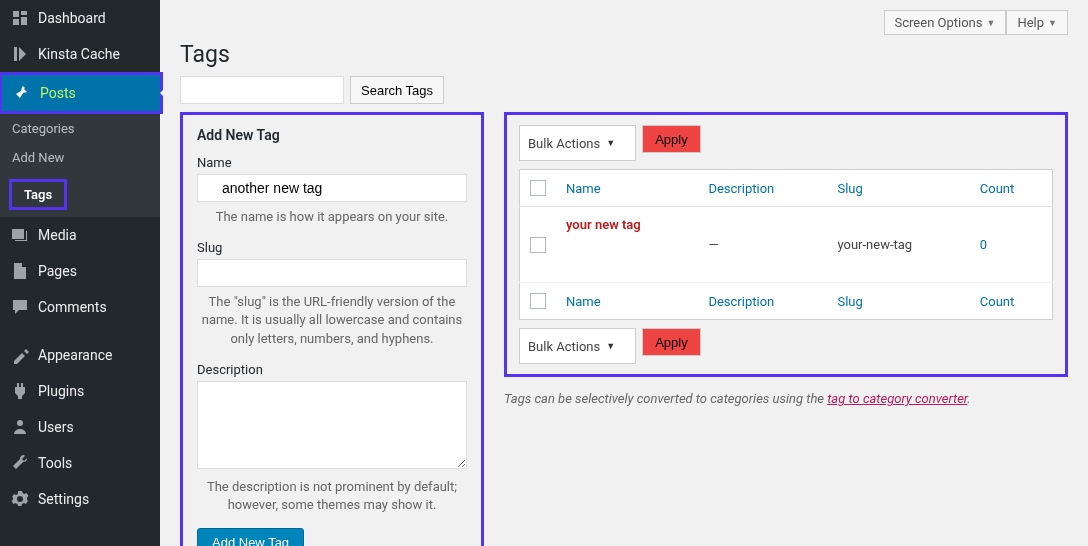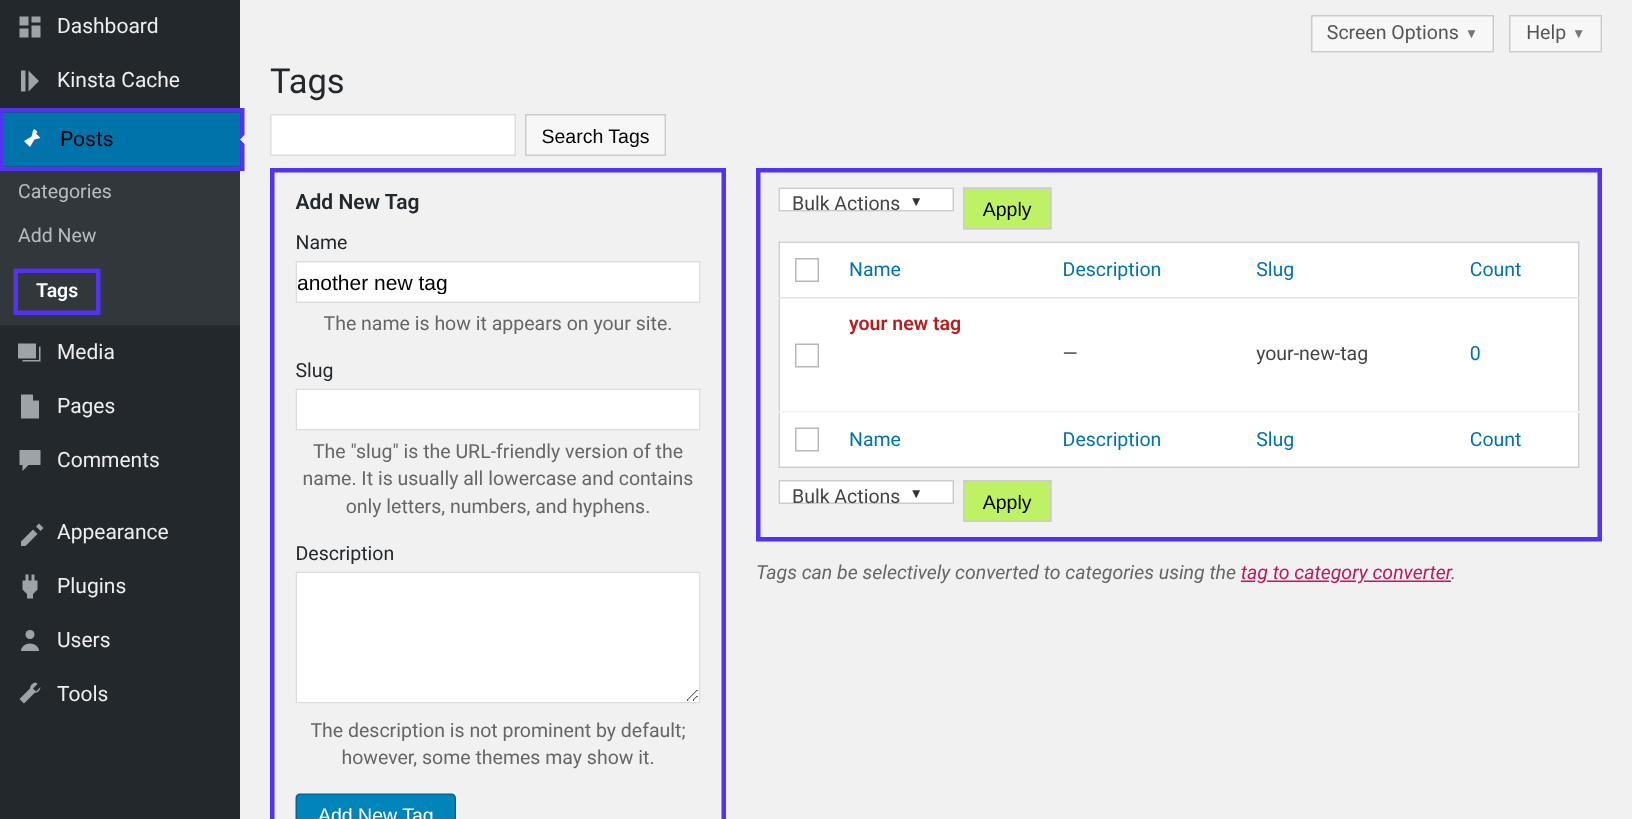--- a/index.html
+++ b/index.html
@@ -3,56 +3,56 @@
 <meta charset="utf-8">
 <style>
 * { box-sizing: border-box; margin: 0; padding: 0; }
 body { font-family: -apple-system, "Segoe UI", Roboto, sans-serif; font-size: 13px; color: #444; background: #f1f1f1; overflow: hidden; }
 
 .wrap { display: flex; width: 1088px; height: 546px; }
 
 
 .sidebar { width: 160px; background: #23282d; color: #eee; flex-shrink: 0; }
 .menu-item { display: flex; align-items: center; padding: 8px 10px; color: #eee; cursor: pointer; font-size: 14px; }
-.menu-item.active { background: #0073aa; color: #000000; position: relative; }
+.menu-item.active { background: #0073aa; color: #bef264; position: relative; }
 .menu-item.active::after { content: ''; position: absolute; right: -8px; top: 50%; margin-top: -8px; border: 8px solid transparent; border-right-color: #f1f1f1; }
 .menu-item .icon { width: 20px; height: 20px; margin-right: 8px; display: flex; align-items: center; justify-content: center; fill: rgba(240,245,250,.6); }
 .menu-item.active .icon { fill: #fff; }
 .submenu { background: #32373c; }
 .submenu-item { padding: 7px 12px; font-size: 13px; color: rgba(240,245,250,.7); cursor: pointer; }
 .submenu-item.active { color: #fff; font-weight: 600; }
 .hl-posts { border: 3px solid #5333ed; margin: 0 -3px 0 -1px; }
 .hl-tags { border: 3px solid #5333ed; display: inline-block; margin-left: -3px; padding: 5px 12px; }
 
 
 .content { flex: 1; padding: 10px 20px 20px 20px; position: relative; overflow: hidden; }
-.topbar { display: flex; justify-content: flex-end; gap: 10px; margin-bottom: 6px; }
+.topbar { display: flex; justify-content: flex-end; margin-bottom: 6px; }
 .top-btn { background: #f7f7f7; border: 1px solid #ccc; padding: 4px 10px; font-size: 13px; color: #555; cursor: pointer; display: flex; align-items: center; gap: 4px; }
 .h1 { font-size: 23px; font-weight: 400; color: #23282d; margin-bottom: 8px; }
 
 .searchrow { display: flex; justify-content: flex-start; gap: 6px; margin-bottom: 8px; }
 .search-input { width: 164px; border: 1px solid #ddd; padding: 3px 6px; height: 28px; }
 .search-btn { background: #f7f7f7; border: 1px solid #ccc; padding: 4px 10px; font-size: 13px; cursor: pointer; }
 
 .cols { display: flex; gap: 20px; }
 .col-left { width: 304px; flex-shrink: 0; }
 .col-right { flex: 1; }
 
 .box-hl { border: 3px solid #5333ed; padding: 12px 14px; background: #f1f1f1; }
 .form-h { font-size: 14px; font-weight: 600; color: #23282d; margin-bottom: 12px; }
 .field-label { font-size: 13px; color: #23282d; margin-bottom: 4px; display: block; }
-.field-input { width: 100%; border: 1px solid #ddd; padding: 4px 0; font-size: 14px; height: 28px; background: #fff; }
+.field-input { width: 100%; border: 1px solid #ddd; padding: 4px 24px; font-size: 14px; height: 28px; background: #fff; }
 .field-ta { width: 100%; border: 1px solid #ddd; padding: 4px 8px; font-size: 14px; height: 88px; background: #fff; resize: both; }
 .help { font-size: 13px; color: #666; margin: 6px 0 14px; line-height: 1.4; text-align: center; }
 .btn-primary { background: #0085ba; border: 1px solid #006799; color: #fff; padding: 6px 14px; font-size: 13px; cursor: pointer; border-radius: 3px; }
 
 .bulk-row { display: flex; gap: 6px; margin-bottom: 8px; }
-.bulk-sel { background: #fff; border: 1px solid #ccc; padding: 3px 20px 3px 8px; font-size: 13px; height: 16px; position: relative; display: flex; align-items: flex-start; }
+.bulk-sel { background: #fff; border: 1px solid #ccc; padding: 3px 20px 3px 8px; font-size: 13px; height: 36px; position: relative; display: flex; align-items: center; }
 .bulk-sel::after { content: '▼'; font-size: 9px; margin-left: 6px; color: #333; }
-.apply-btn { background: #bef264; border: 1px solid #ccc; padding: 3px 12px; font-size: 13px; cursor: pointer; height: 28px; }
+.apply-btn { background: #ef4444; border: 1px solid #ccc; padding: 3px 12px; font-size: 13px; cursor: pointer; height: 28px; }
 
 .table { width: 100%; border-collapse: collapse; background: #fff; border: 1px solid #ccd0d4; }
 .table th, .table td { text-align: left; padding: 10px 10px; font-size: 13px; vertical-align: middle; }
 .table th { font-weight: 400; }
 .table thead th, .table tfoot th { border-bottom: 1px solid #e1e1e1; }
 .table tfoot th { border-top: 1px solid #e1e1e1; border-bottom: none; }
 .table td { border-bottom: 1px solid #f1f1f1; }
 .th-link { color: #0073aa; cursor: pointer; }
 .th-count { text-align: right; }
 .cb-col { width: 32px; text-align: center; }
@@ -152,20 +152,28 @@
         </span>
       <span>Users</span>
     </div>
     <div class="menu-item">
       <span class="icon">
           <svg viewBox="0 0 20 20" width="20" height="20">
             <path d="M14 2a4 4 0 00-4 4l-7 7 3 3 7-7a4 4 0 004-4l-3 3-2-2 3-3-1-1z"></path>
           </svg>
         </span>
       <span>Tools</span>
+    </div>
+    <div class="menu-item">
+      <span class="icon">
+          <svg viewBox="0 0 20 20" width="20" height="20">
+            <path d="M8 2h4l.5 2 2 1 2-1 2 3-1.5 1.5v2L18 12l-2 3-2-1-2 1-.5 2H8l-.5-2-2-1-2 1-2-3 1.5-1.5v-2L2 8l2-3 2 1 2-1L8 2zm2 5a3 3 0 100 6 3 3 0 000-6z"></path>
+          </svg>
+        </span>
+      <span>Settings</span>
     </div>
   </div>
 
   <div class="content">
     <div class="topbar">
       <div class="top-btn">
           <span>Screen Options</span> 
           <span class="tri">▼</span>
         </div>
       <div class="top-btn">

